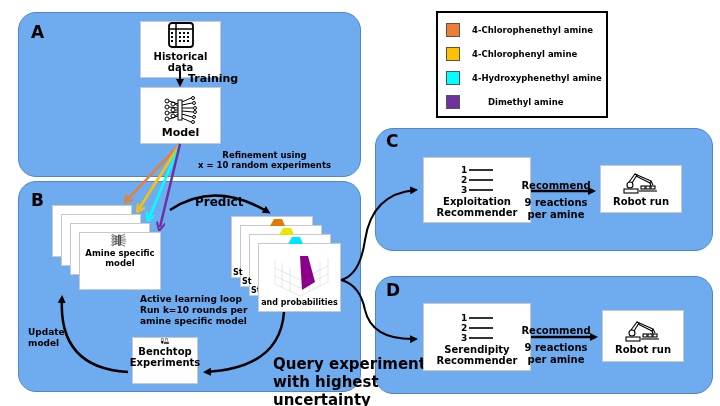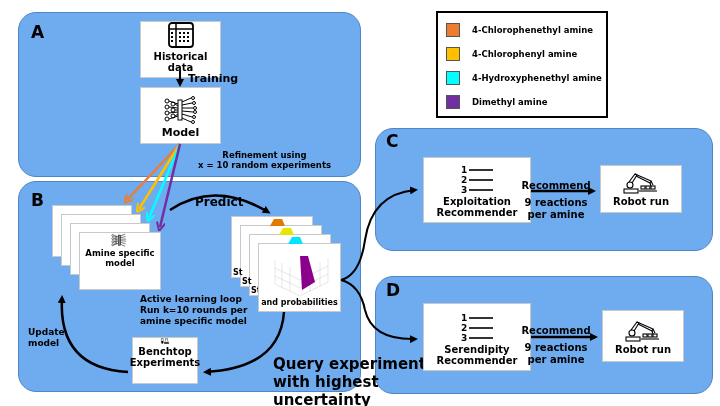--- a/index.html
+++ b/index.html
@@ -36,21 +36,21 @@
     <span class="lt">4-Chlorophenethyl amine</span>
   </div>
   <div class="lrow" style="top:34px;">
     <div class="sw" style="background:#ffc000;"></div>
     <span class="lt">4-Chlorophenyl amine</span>
   </div>
   <div class="lrow" style="top:58px;">
     <div class="sw" style="background:#00ffff;"></div>
     <span class="lt">4-Hydroxyphenethyl amine</span>
   </div>
-  <div class="lrow" style="top:82px;">
+  <div class="lrow" style="top:82px;gap:16px;">
     <div class="sw" style="background:#7030a0;"></div>
     <span class="lt">Dimethyl amine</span>
   </div>
 </div>
 
 <div class="card" style="left:140px;top:13px;width:81px;height:57px;font-size:10px;padding-bottom:4px;margin-top:8px;">
   <svg width="26" height="26" viewBox="0 0 26 26" style="margin-bottom:3px;">
     <rect x="1" y="1" width="24" height="24" rx="3" fill="none" stroke="#000" stroke-width="1.8"></rect>
     <line x1="1" y1="7" x2="25" y2="7" stroke="#000" stroke-width="1.5"></line>
     <line x1="8" y1="1" x2="8" y2="25" stroke="#000" stroke-width="1.5"></line>

